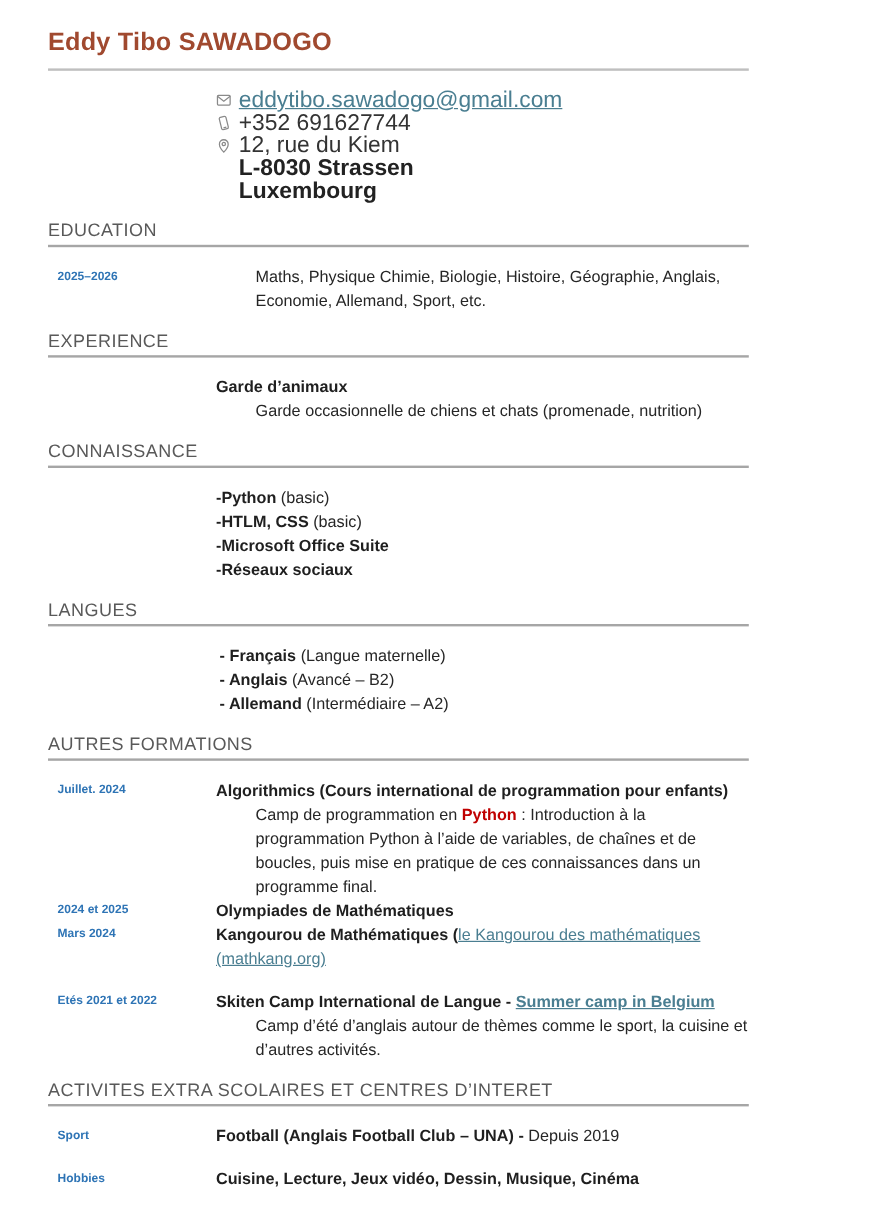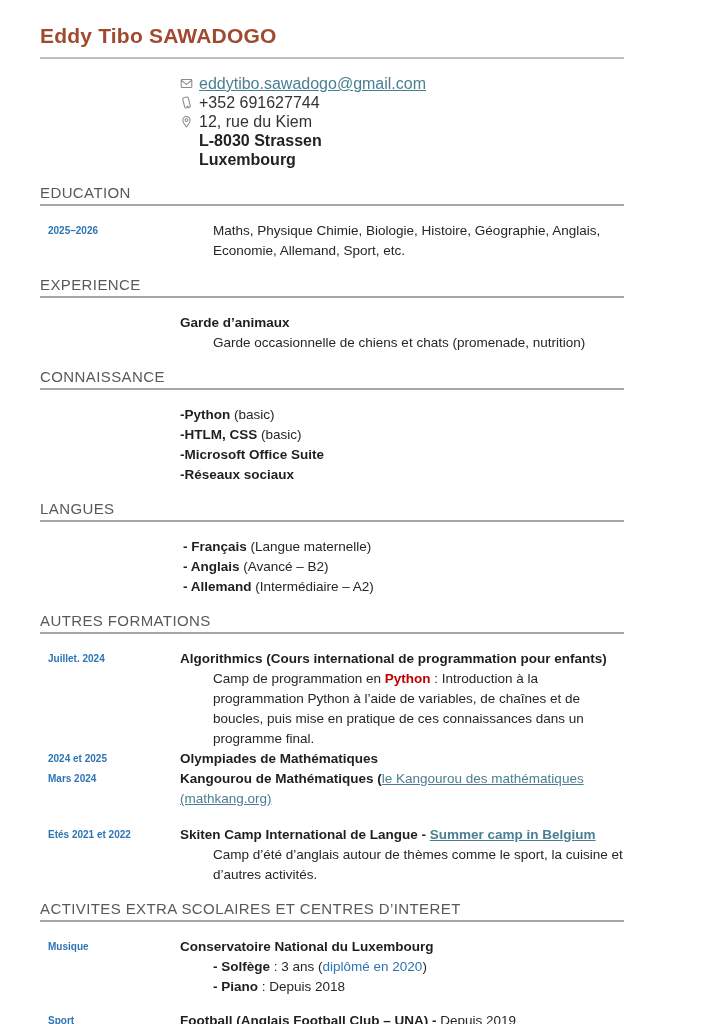--- a/index.html
+++ b/index.html
@@ -13,21 +13,21 @@
   .page { width:664px; height:1024px; padding:24px 40px 0 40px; }
 
   
   .name {
     font-size:21px; font-weight:600; color:#A0492F;
     padding-bottom:9px; border-bottom:2px solid #BFBFBF;
     letter-spacing:0.2px;
   }
 
   
-  .contact { margin:15px 0 0 140px; font-size:16px; line-height:19px; color:#333; }
+  .contact { margin:15px 0 0 140px; font-size:19px; line-height:19px; color:#333; }
   .c-line { display:flex; align-items:center; gap:6px; }
   .c-icon { width:13px; height:13px; flex:none; display:inline-flex; }
   .c-icon svg { width:13px; height:13px; stroke:#8a8a8a; fill:none; stroke-width:1.3; }
   .c-noicon { padding-left:19px; font-weight:700; color:#222; }
   a.link { color:#4A7E91; text-decoration:underline; cursor:pointer; }
   a.link.bold { font-weight:700; }
 
   
   .section { margin-top:15px; }
   .sec-title {
@@ -162,28 +162,20 @@
       <div class="body-col">
         <div><span class="bold">Skiten Camp International de Langue - </span><a class="link bold">Summer camp in Belgium</a></div>
         <div class="sub">Camp d’été d’anglais autour de thèmes comme le sport, la cuisine et d’autres activités.</div>
       </div>
     </div>
   </div>
 
   <div class="section">
     <div class="sec-title">ACTIVITES EXTRA SCOLAIRES ET CENTRES D’INTERET</div>
 
-    <div class="row">
-      <div class="date-col">Musique</div>
-      <div class="body-col">
-        <div class="bold">Conservatoire National du Luxembourg</div>
-        <div class="sub"><span class="bold">- Solfège</span><span> : 3 ans (</span><span class="blue">diplômé en 2020</span><span>)</span></div>
-        <div class="sub"><span class="bold">- Piano</span><span> : Depuis 2018</span></div>
-      </div>
-    </div>
 
     <div class="row gap14">
       <div class="date-col">Sport</div>
       <div class="body-col">
         <div><span class="bold">Football (Anglais Football Club – UNA) - </span><span>Depuis 2019</span></div>
       </div>
     </div>
 
     <div class="row gap16">
       <div class="date-col">Hobbies</div>

